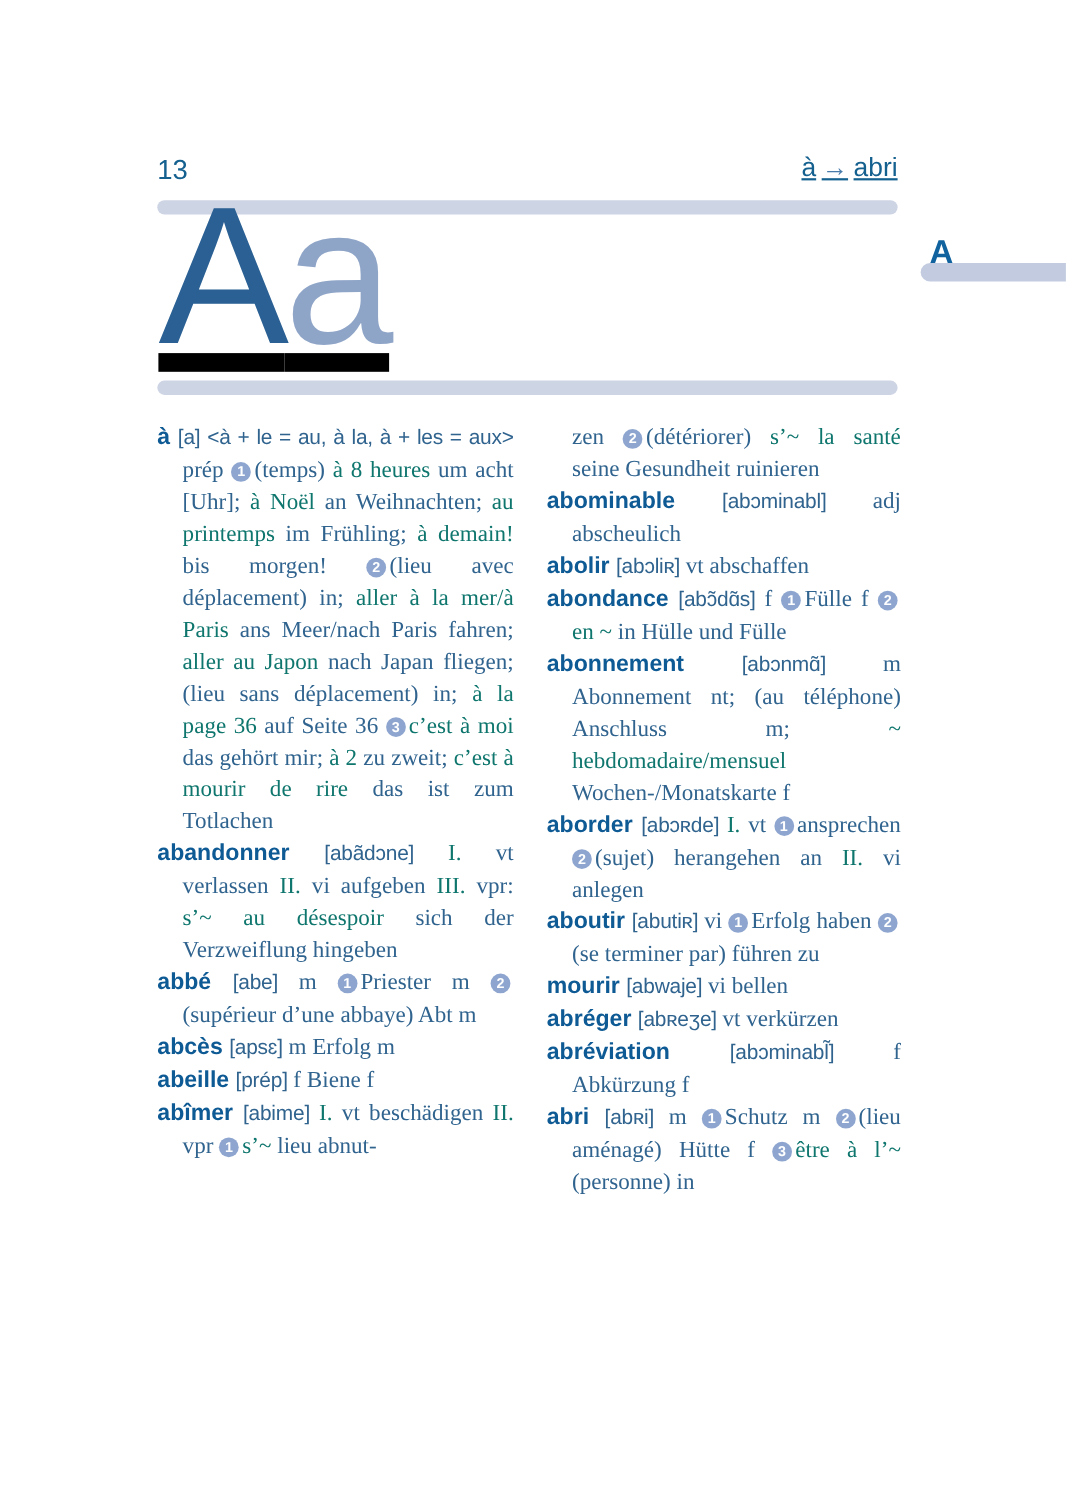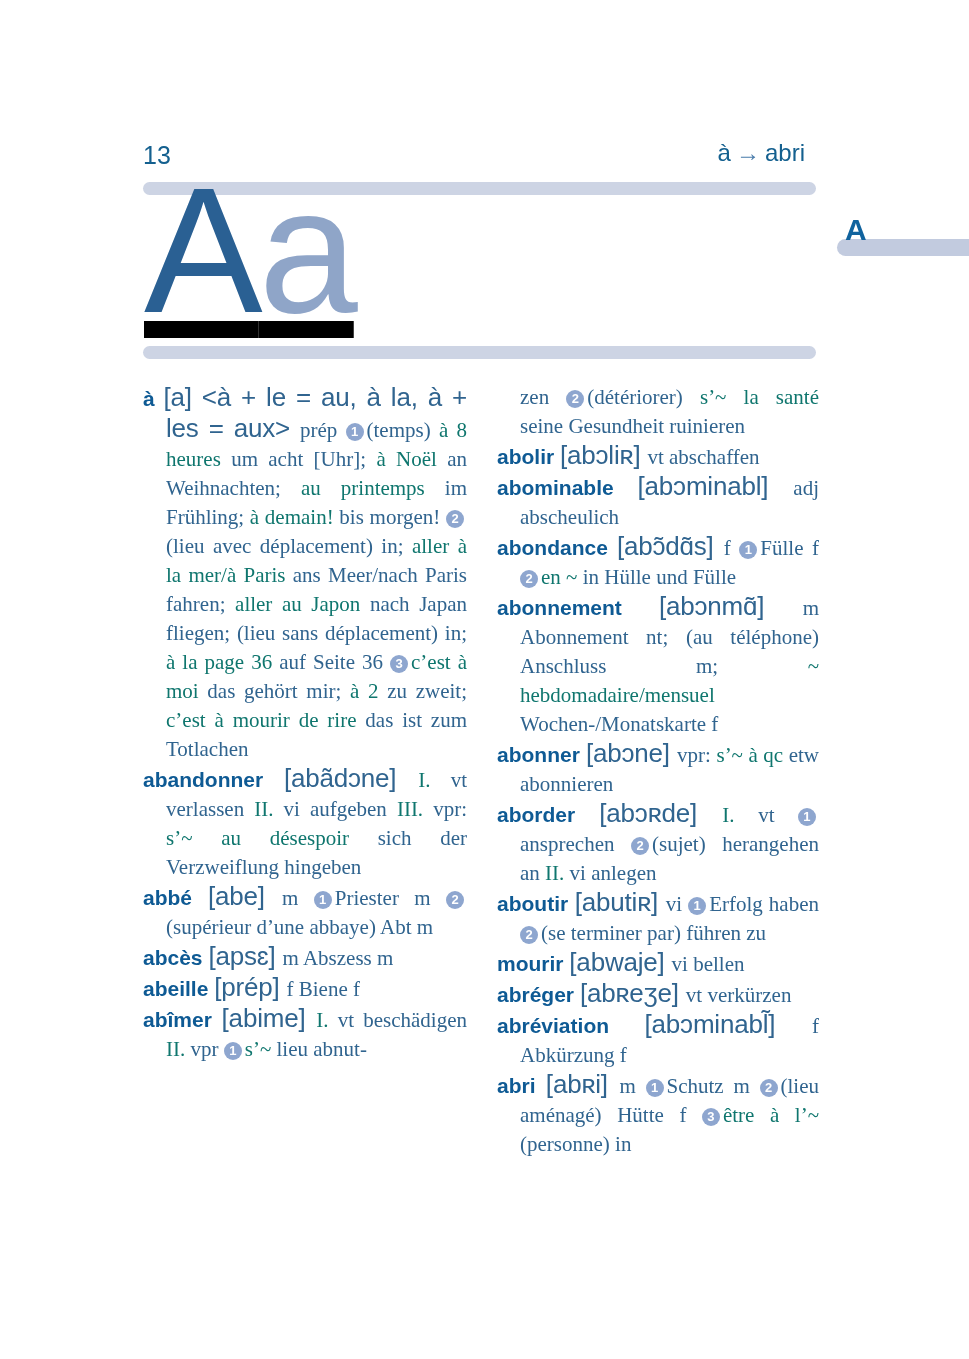--- a/index.html
+++ b/index.html
@@ -1,41 +1,41 @@
 <!DOCTYPE html>
 <html><head>
 <meta charset="utf-8">
 <style>
   html,body{margin:0;padding:0;background:#ffffff;}
   .page{position:relative;width:969px;height:1359px;background:#ffffff;overflow:hidden;
         font-family:"Liberation Serif",serif;}
   .page-number{position:absolute;left:143px;top:141px;font-family:"Liberation Sans",sans-serif;
         font-size:25px;color:#14608f;}
-  .header-range{position:absolute;right:164px;top:139px;font-family:"Liberation Sans",sans-serif;
-        font-size:24px;color:#14608f;white-space:nowrap;}
+  .header-range{position:absolute;right:153px;top:139px;font-family:"Liberation Sans",sans-serif;
+        font-size:24px;color:#14608f;white-space:nowrap;text-decoration:underline;}
   .header-range .arrow{color:#4a7cab;padding:0 5px;font-size:24px;}
   .bar{position:absolute;left:143px;width:673px;height:13px;border-radius:7px;background:#cdd4e4;}
   .bar-top{top:182px;}
   .bar-bottom{top:346px;}
   .big-letters{position:absolute;left:144px;top:162px;line-height:1;white-space:nowrap;
         font-family:"Liberation Sans",sans-serif;font-weight:100;font-size:178px;letter-spacing:-4px;text-decoration:underline;}
   .big-A{color:#2a6093;}
   .big-a{color:#8fa5c8;}
   .thumb-bar{position:absolute;left:837px;top:239px;width:132px;height:17px;
         border-radius:9px 0 0 9px;background:#c2cbdf;}
   .thumb-letter{position:absolute;left:845px;top:215px;font-family:"Liberation Sans",sans-serif;
         font-weight:700;font-size:30px;color:#10639e;line-height:1;}
   .col{position:absolute;top:383px;width:324px;font-size:21px;line-height:29px;color:#30648f;
         text-align:justify;}
   #col-left{left:143px;}
   #col-right{left:497px;width:322px;}
   .entry{margin:0;padding-left:23px;text-indent:-23px;}
   .entry.cont{text-indent:0;}
   .seg-hw{font-family:"Liberation Sans",sans-serif;font-weight:700;color:#0e5a94;}
-  .seg-ph{font-family:"Liberation Sans",sans-serif;font-size:26px;letter-spacing:-0.2px;color:#30648f;margin-top:21px;}
+  .seg-ph{font-family:"Liberation Sans",sans-serif;font-size:19px;letter-spacing:-0.2px;color:#30648f;margin-top:21px;}
   .seg-it{}
   .seg-b{font-weight:400;color:#0f766e;}
   .seg-t{}
   .num{display:inline-block;width:18px;height:18px;border-radius:50%;background:#8ea6cf;
         color:#ffffff;font-family:"Liberation Sans",sans-serif;font-size:13px;font-weight:700;
         line-height:18px;text-align:center;text-indent:0;vertical-align:1px;margin-right:3px;}
 </style>
 </head>
 <body>
 
@@ -51,31 +51,30 @@
 
   <div class="thumb-bar"></div>
   <div class="thumb-letter">A</div>
 
   <div class="bar bar-bottom"></div>
 
   <div id="col-left" class="col">
       <p class="entry"><span class="seg-hw">à </span><span class="seg-ph">[a] &lt;à + le = au, à la, à + les = aux&gt; </span><span class="seg-it">prép </span><span class="num">1</span><span class="seg-it">(temps) </span><span class="seg-b">à 8 heures </span><span class="seg-t">um acht [Uhr]; </span><span class="seg-b">à Noël </span><span class="seg-t">an Weihnachten; </span><span class="seg-b">au printemps </span><span class="seg-t">im Frühling; </span><span class="seg-b">à demain! </span><span class="seg-t">bis morgen! </span><span class="num">2</span><span class="seg-it">(lieu avec déplacement) </span><span class="seg-t">in; </span><span class="seg-b">aller à la mer/à Paris </span><span class="seg-t">ans Meer/nach Paris fahren; </span><span class="seg-b">aller au Japon </span><span class="seg-t">nach Japan fliegen; </span><span class="seg-it">(lieu sans déplacement) </span><span class="seg-t">in; </span><span class="seg-b">à la page 36 </span><span class="seg-t">auf Seite 36 </span><span class="num">3</span><span class="seg-b">c’est à moi </span><span class="seg-t">das gehört mir; </span><span class="seg-b">à 2 </span><span class="seg-t">zu zweit; </span><span class="seg-b">c’est à mourir de rire </span><span class="seg-t">das ist zum Totlachen</span></p>
       <p class="entry"><span class="seg-hw">abandonner </span><span class="seg-ph">[abãdɔne] </span><span class="seg-b">I. </span><span class="seg-it">vt </span><span class="seg-t">verlassen </span><span class="seg-b">II. </span><span class="seg-it">vi </span><span class="seg-t">aufgeben </span><span class="seg-b">III. </span><span class="seg-it">vpr: </span><span class="seg-b">s’~ au désespoir </span><span class="seg-t">sich der Verzweiflung hingeben</span></p>
       <p class="entry"><span class="seg-hw">abbé </span><span class="seg-ph">[abe] </span><span class="seg-it">m </span><span class="num">1</span><span class="seg-t">Priester </span><span class="seg-it">m </span><span class="num">2</span><span class="seg-it">(supérieur d’une abbaye) </span><span class="seg-t">Abt </span><span class="seg-it">m</span></p>
-      <p class="entry"><span class="seg-hw">abcès </span><span class="seg-ph">[apsɛ] </span><span class="seg-it">m </span><span class="seg-t">Abszess </span><span class="seg-it">m</span></p>
+      <p class="entry"><span class="seg-hw">abcès </span><span class="seg-ph">[apsɛ] </span><span class="seg-it">m </span><span class="seg-t">Erfolg </span><span class="seg-it">m</span></p>
       <p class="entry"><span class="seg-hw">abeille </span><span class="seg-ph">[prép] </span><span class="seg-it">f </span><span class="seg-t">Biene </span><span class="seg-it">f</span></p>
       <p class="entry"><span class="seg-hw">abîmer </span><span class="seg-ph">[abime] </span><span class="seg-b">I. </span><span class="seg-it">vt </span><span class="seg-t">beschädigen </span><span class="seg-b">II. </span><span class="seg-it">vpr </span><span class="num">1</span><span class="seg-b">s’~ </span><span class="seg-t">lieu abnut-</span></p>
     </div>
   <div id="col-right" class="col">
       <p class="entry cont"><span class="seg-t">zen </span><span class="num">2</span><span class="seg-it">(détériorer) </span><span class="seg-b">s’~ la santé </span><span class="seg-t">seine Gesundheit ruinieren</span></p>
+      <p class="entry"><span class="seg-hw">abominable </span><span class="seg-ph">[abɔminabl] </span><span class="seg-it">adj </span><span class="seg-t">abscheulich</span></p>
       <p class="entry"><span class="seg-hw">abolir </span><span class="seg-ph">[abɔliʀ] </span><span class="seg-it">vt </span><span class="seg-t">abschaffen</span></p>
-      <p class="entry"><span class="seg-hw">abominable </span><span class="seg-ph">[abɔminabl] </span><span class="seg-it">adj </span><span class="seg-t">abscheulich</span></p>
       <p class="entry"><span class="seg-hw">abondance </span><span class="seg-ph">[abɔ̃dɑ̃s] </span><span class="seg-it">f </span><span class="num">1</span><span class="seg-t">Fülle </span><span class="seg-it">f </span><span class="num">2</span><span class="seg-b">en ~ </span><span class="seg-t">in Hülle und Fülle</span></p>
       <p class="entry"><span class="seg-hw">abonnement </span><span class="seg-ph">[abɔnmɑ̃] </span><span class="seg-it">m </span><span class="seg-t">Abonnement </span><span class="seg-it">nt; </span><span class="seg-it">(au téléphone) </span><span class="seg-t">Anschluss </span><span class="seg-it">m; </span><span class="seg-b">~ hebdomadaire/mensuel </span><span class="seg-t">Wochen-/Monatskarte </span><span class="seg-it">f</span></p>
-      <p class="entry"><span class="seg-hw">abonner </span><span class="seg-ph">[abɔne] </span><span class="seg-it">vpr: </span><span class="seg-b">s’~ à qc </span><span class="seg-t">etw abonnieren</span></p>
       <p class="entry"><span class="seg-hw">aborder </span><span class="seg-ph">[abɔʀde] </span><span class="seg-b">I. </span><span class="seg-it">vt </span><span class="num">1</span><span class="seg-t">ansprechen </span><span class="num">2</span><span class="seg-it">(sujet) </span><span class="seg-t">herangehen an </span><span class="seg-b">II. </span><span class="seg-it">vi </span><span class="seg-t">anlegen</span></p>
       <p class="entry"><span class="seg-hw">aboutir </span><span class="seg-ph">[abutiʀ] </span><span class="seg-it">vi </span><span class="num">1</span><span class="seg-t">Erfolg haben </span><span class="num">2</span><span class="seg-it">(se terminer par) </span><span class="seg-t">führen zu</span></p>
       <p class="entry"><span class="seg-hw">mourir </span><span class="seg-ph">[abwaje] </span><span class="seg-it">vi </span><span class="seg-t">bellen</span></p>
       <p class="entry"><span class="seg-hw">abréger </span><span class="seg-ph">[abʀeʒe] </span><span class="seg-it">vt </span><span class="seg-t">verkürzen</span></p>
       <p class="entry"><span class="seg-hw">abréviation </span><span class="seg-ph">[abɔminabl̃] </span><span class="seg-it">f </span><span class="seg-t">Abkürzung </span><span class="seg-it">f</span></p>
       <p class="entry"><span class="seg-hw">abri </span><span class="seg-ph">[abʀi] </span><span class="seg-it">m </span><span class="num">1</span><span class="seg-t">Schutz </span><span class="seg-it">m </span><span class="num">2</span><span class="seg-it">(lieu aménagé) </span><span class="seg-t">Hütte </span><span class="seg-it">f </span><span class="num">3</span><span class="seg-b">être à l’~ </span><span class="seg-it">(personne) </span><span class="seg-t">in</span></p>
     </div>
 
 </div>
 

